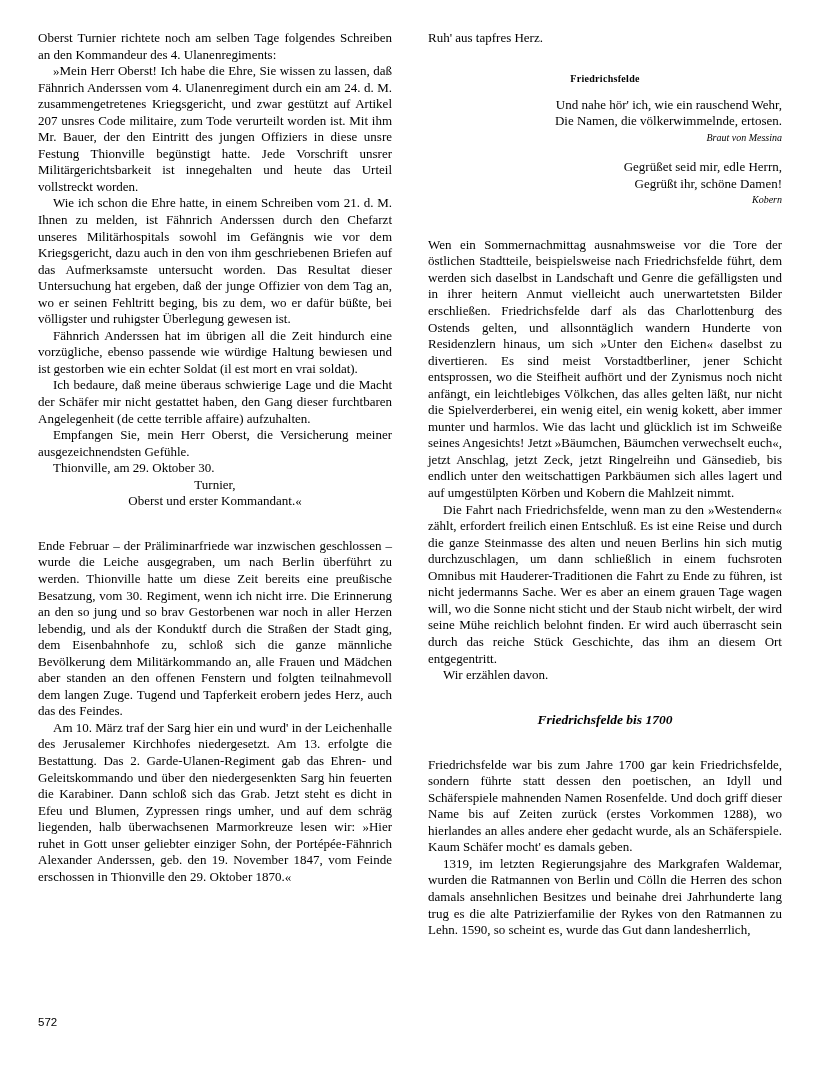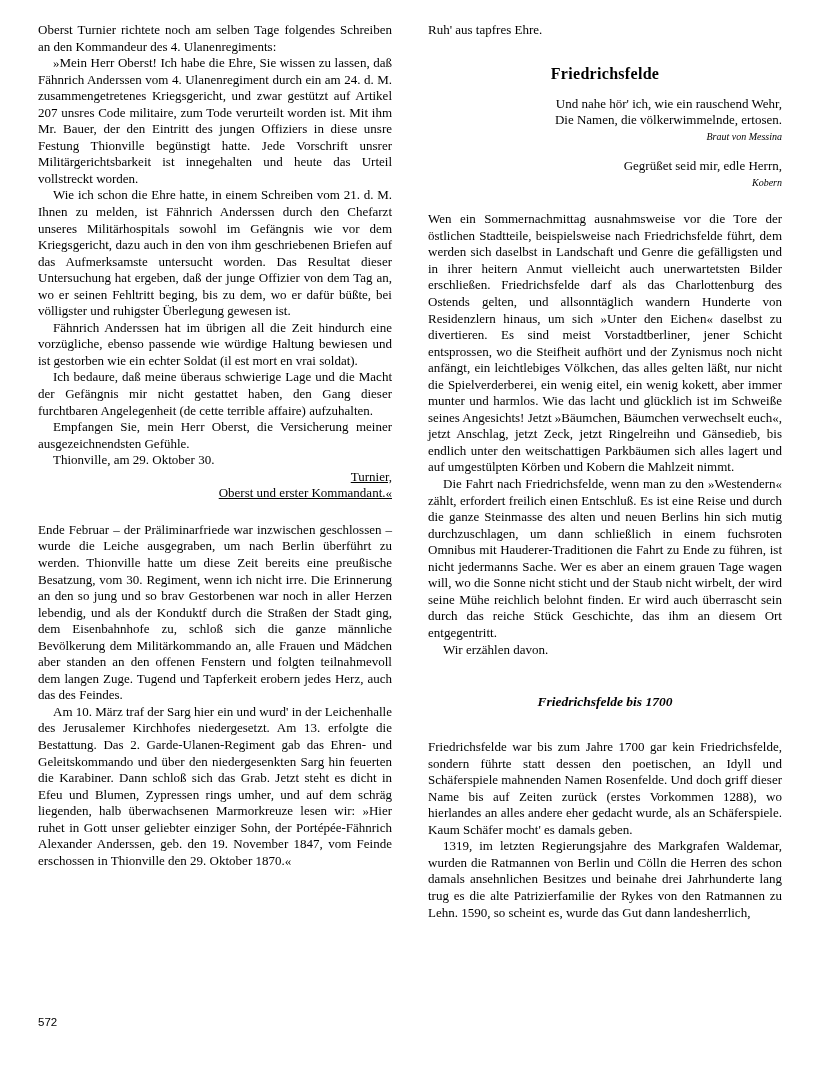--- a/index.html
+++ b/index.html
@@ -38,37 +38,37 @@
     line-height: 16.55px;
     text-align: justify;
     text-justify: inter-word;
     hyphens: auto;
   }
   p.indent {
     text-indent: 15px;
   }
   p.noindent {
     text-indent: 0;
+    margin-top: 8px;
   }
   p.right {
-    text-align: right;
-    text-decoration: underline;
+    text-align: center;
   }
   .gap-md { height: 13px; }
   .gap-lg { height: 20px; }
   .gap-xl { height: 26px; }
   h2.section {
     margin: 0;
-    font-size: 16px;
+    font-size: 10px;
     font-weight: bold;
     text-align: center;
     letter-spacing: 0.3px;
   }
   h3.section-italic {
-    margin: 16px;
+    margin: 8px;
     font-size: 13.5px;
     font-weight: bold;
     font-style: italic;
     text-align: center;
   }
   .verse {
     font-size: 13.0px;
     line-height: 16.55px;
     text-align: right;
     padding-left: 28px;
@@ -91,43 +91,44 @@
 <body>
 
 <div class="page">
   <div class="columns">
 
     <div class="col">
       <p class="noindent">Oberst Turnier richtete noch am selben Tage folgendes Schreiben an den Kommandeur des 4. Ulanenregiments:</p>
       <p class="indent">»Mein Herr Oberst! Ich habe die Ehre, Sie wissen zu lassen, daß Fähnrich Anderssen vom 4. Ulanenregiment durch ein am 24. d. M. zusammengetretenes Kriegsgericht, und zwar gestützt auf Artikel 207 unsres Code militaire, zum Tode verurteilt worden ist. Mit ihm Mr. Bauer, der den Eintritt des jungen Offiziers in diese unsre Festung Thionville begünstigt hatte. Jede Vorschrift unsrer Militärgerichtsbarkeit ist innegehalten und heute das Urteil vollstreckt worden.</p>
       <p class="indent">Wie ich schon die Ehre hatte, in einem Schreiben vom 21. d. M. Ihnen zu melden, ist Fähnrich Anderssen durch den Chefarzt unseres Militärhospitals sowohl im Gefängnis wie vor dem Kriegsgericht, dazu auch in den von ihm geschriebenen Briefen auf das Aufmerksamste untersucht worden. Das Resultat dieser Untersuchung hat ergeben, daß der junge Offizier von dem Tag an, wo er seinen Fehltritt beging, bis zu dem, wo er dafür büßte, bei völligster und ruhigster Überlegung gewesen ist.</p>
       <p class="indent">Fähnrich Anderssen hat im übrigen all die Zeit hindurch eine vorzügliche, ebenso passende wie würdige Haltung bewiesen und ist gestorben wie ein echter Soldat (il est mort en vrai soldat).</p>
-      <p class="indent">Ich bedaure, daß meine überaus schwierige Lage und die Macht der Gefängnis mir nicht gestattet haben, den Gang dieser furchtbaren Angelegenheit (de cette terrible affaire) aufzuhalten.</p>
+      <p class="indent">Ich bedaure, daß meine überaus schwierige Lage und die Macht der Schäfer mir nicht gestattet haben, den Gang dieser furchtbaren Angelegenheit (de cette terrible affaire) aufzuhalten.</p>
       <p class="indent">Empfangen Sie, mein Herr Oberst, die Versicherung meiner ausgezeichnendsten Gefühle.</p>
       <p class="indent">Thionville, am 29. Oktober 30.</p>
       <p class="right">Turnier,</p>
       <p class="right">Oberst und erster Kommandant.«</p>
       <div class="gap-lg"></div>
       <p class="noindent">Ende Februar – der Präliminarfriede war inzwischen geschlossen – wurde die Leiche ausgegraben, um nach Berlin überführt zu werden. Thionville hatte um diese Zeit bereits eine preußische Besatzung, vom 30. Regiment, wenn ich nicht irre. Die Erinnerung an den so jung und so brav Gestorbenen war noch in aller Herzen lebendig, und als der Konduktf durch die Straßen der Stadt ging, dem Eisenbahnhofe zu, schloß sich die ganze männliche Bevölkerung dem Militärkommando an, alle Frauen und Mädchen aber standen an den offenen Fenstern und folgten teilnahmevoll dem langen Zuge. Tugend und Tapferkeit erobern jedes Herz, auch das des Feindes.</p>
       <p class="indent">Am 10. März traf der Sarg hier ein und wurd' in der Leichenhalle des Jerusalemer Kirchhofes niedergesetzt. Am 13. erfolgte die Bestattung. Das 2. Garde-Ulanen-Regiment gab das Ehren- und Geleitskommando und über den niedergesenkten Sarg hin feuerten die Karabiner. Dann schloß sich das Grab. Jetzt steht es dicht in Efeu und Blumen, Zypressen rings umher, und auf dem schräg liegenden, halb überwachsenen Marmorkreuze lesen wir: »Hier ruhet in Gott unser geliebter einziger Sohn, der Portépée-Fähnrich Alexander Anderssen, geb. den 19. November 1847, vom Feinde erschossen in Thionville den 29. Oktober 1870.«</p>
     </div>
 
     <div class="col">
-      <p class="noindent">Ruh' aus tapfres Ehre.</p>
+      <p class="noindent">Ruh' aus tapfres Herz.</p>
       <div class="gap-xl"></div>
       <h2 class="section">Friedrichsfelde</h2>
       <div class="gap-md"></div>
       <div class="verse">
         <div>Und nahe hör' ich, wie ein rauschend Wehr,</div>
         <div>Die Namen, die völkerwimmelnde, ertosen.</div>
       </div>
       <p class="attrib">Braut von Messina</p>
       <div class="gap-md"></div>
       <div class="verse">
         <div>Gegrüßet seid mir, edle Herrn,</div>
+        <div>Gegrüßt ihr, schöne Damen!</div>
       </div>
       <p class="attrib">Kobern</p>
       <div class="gap-lg"></div>
       <p class="noindent">Wen ein Sommernachmittag ausnahmsweise vor die Tore der östlichen Stadtteile, beispielsweise nach Friedrichsfelde führt, dem werden sich daselbst in Landschaft und Genre die gefälligsten und in ihrer heitern Anmut vielleicht auch unerwartetsten Bilder erschließen. Friedrichsfelde darf als das Charlottenburg des Ostends gelten, und allsonntäglich wandern Hunderte von Residenzlern hinaus, um sich »Unter den Eichen« daselbst zu divertieren. Es sind meist Vorstadtberliner, jener Schicht entsprossen, wo die Steifheit aufhört und der Zynismus noch nicht anfängt, ein leichtlebiges Völkchen, das alles gelten läßt, nur nicht die Spielverderberei, ein wenig eitel, ein wenig kokett, aber immer munter und harmlos. Wie das lacht und glücklich ist im Schweiße seines Angesichts! Jetzt »Bäumchen, Bäumchen verwechselt euch«, jetzt Anschlag, jetzt Zeck, jetzt Ringelreihn und Gänsedieb, bis endlich unter den weitschattigen Parkbäumen sich alles lagert und auf umgestülpten Körben und Kobern die Mahlzeit nimmt.</p>
       <p class="indent">Die Fahrt nach Friedrichsfelde, wenn man zu den »Westendern« zählt, erfordert freilich einen Entschluß. Es ist eine Reise und durch die ganze Steinmasse des alten und neuen Berlins hin sich mutig durchzuschlagen, um dann schließlich in einem fuchsroten Omnibus mit Hauderer-Traditionen die Fahrt zu Ende zu führen, ist nicht jedermanns Sache. Wer es aber an einem grauen Tage wagen will, wo die Sonne nicht sticht und der Staub nicht wirbelt, der wird seine Mühe reichlich belohnt finden. Er wird auch überrascht sein durch das reiche Stück Geschichte, das ihm an diesem Ort entgegentritt.</p>
       <p class="indent">Wir erzählen davon.</p>
       <div class="gap-lg"></div>
       <h3 class="section-italic">Friedrichsfelde bis 1700</h3>
       <div class="gap-md"></div>
       <p class="noindent">Friedrichsfelde war bis zum Jahre 1700 gar kein Friedrichsfelde, sondern führte statt dessen den poetischen, an Idyll und Schäferspiele mahnenden Namen Rosenfelde. Und doch griff dieser Name bis auf Zeiten zurück (erstes Vorkommen 1288), wo hierlandes an alles andere eher gedacht wurde, als an Schäferspiele. Kaum Schäfer mocht' es damals geben.</p>

